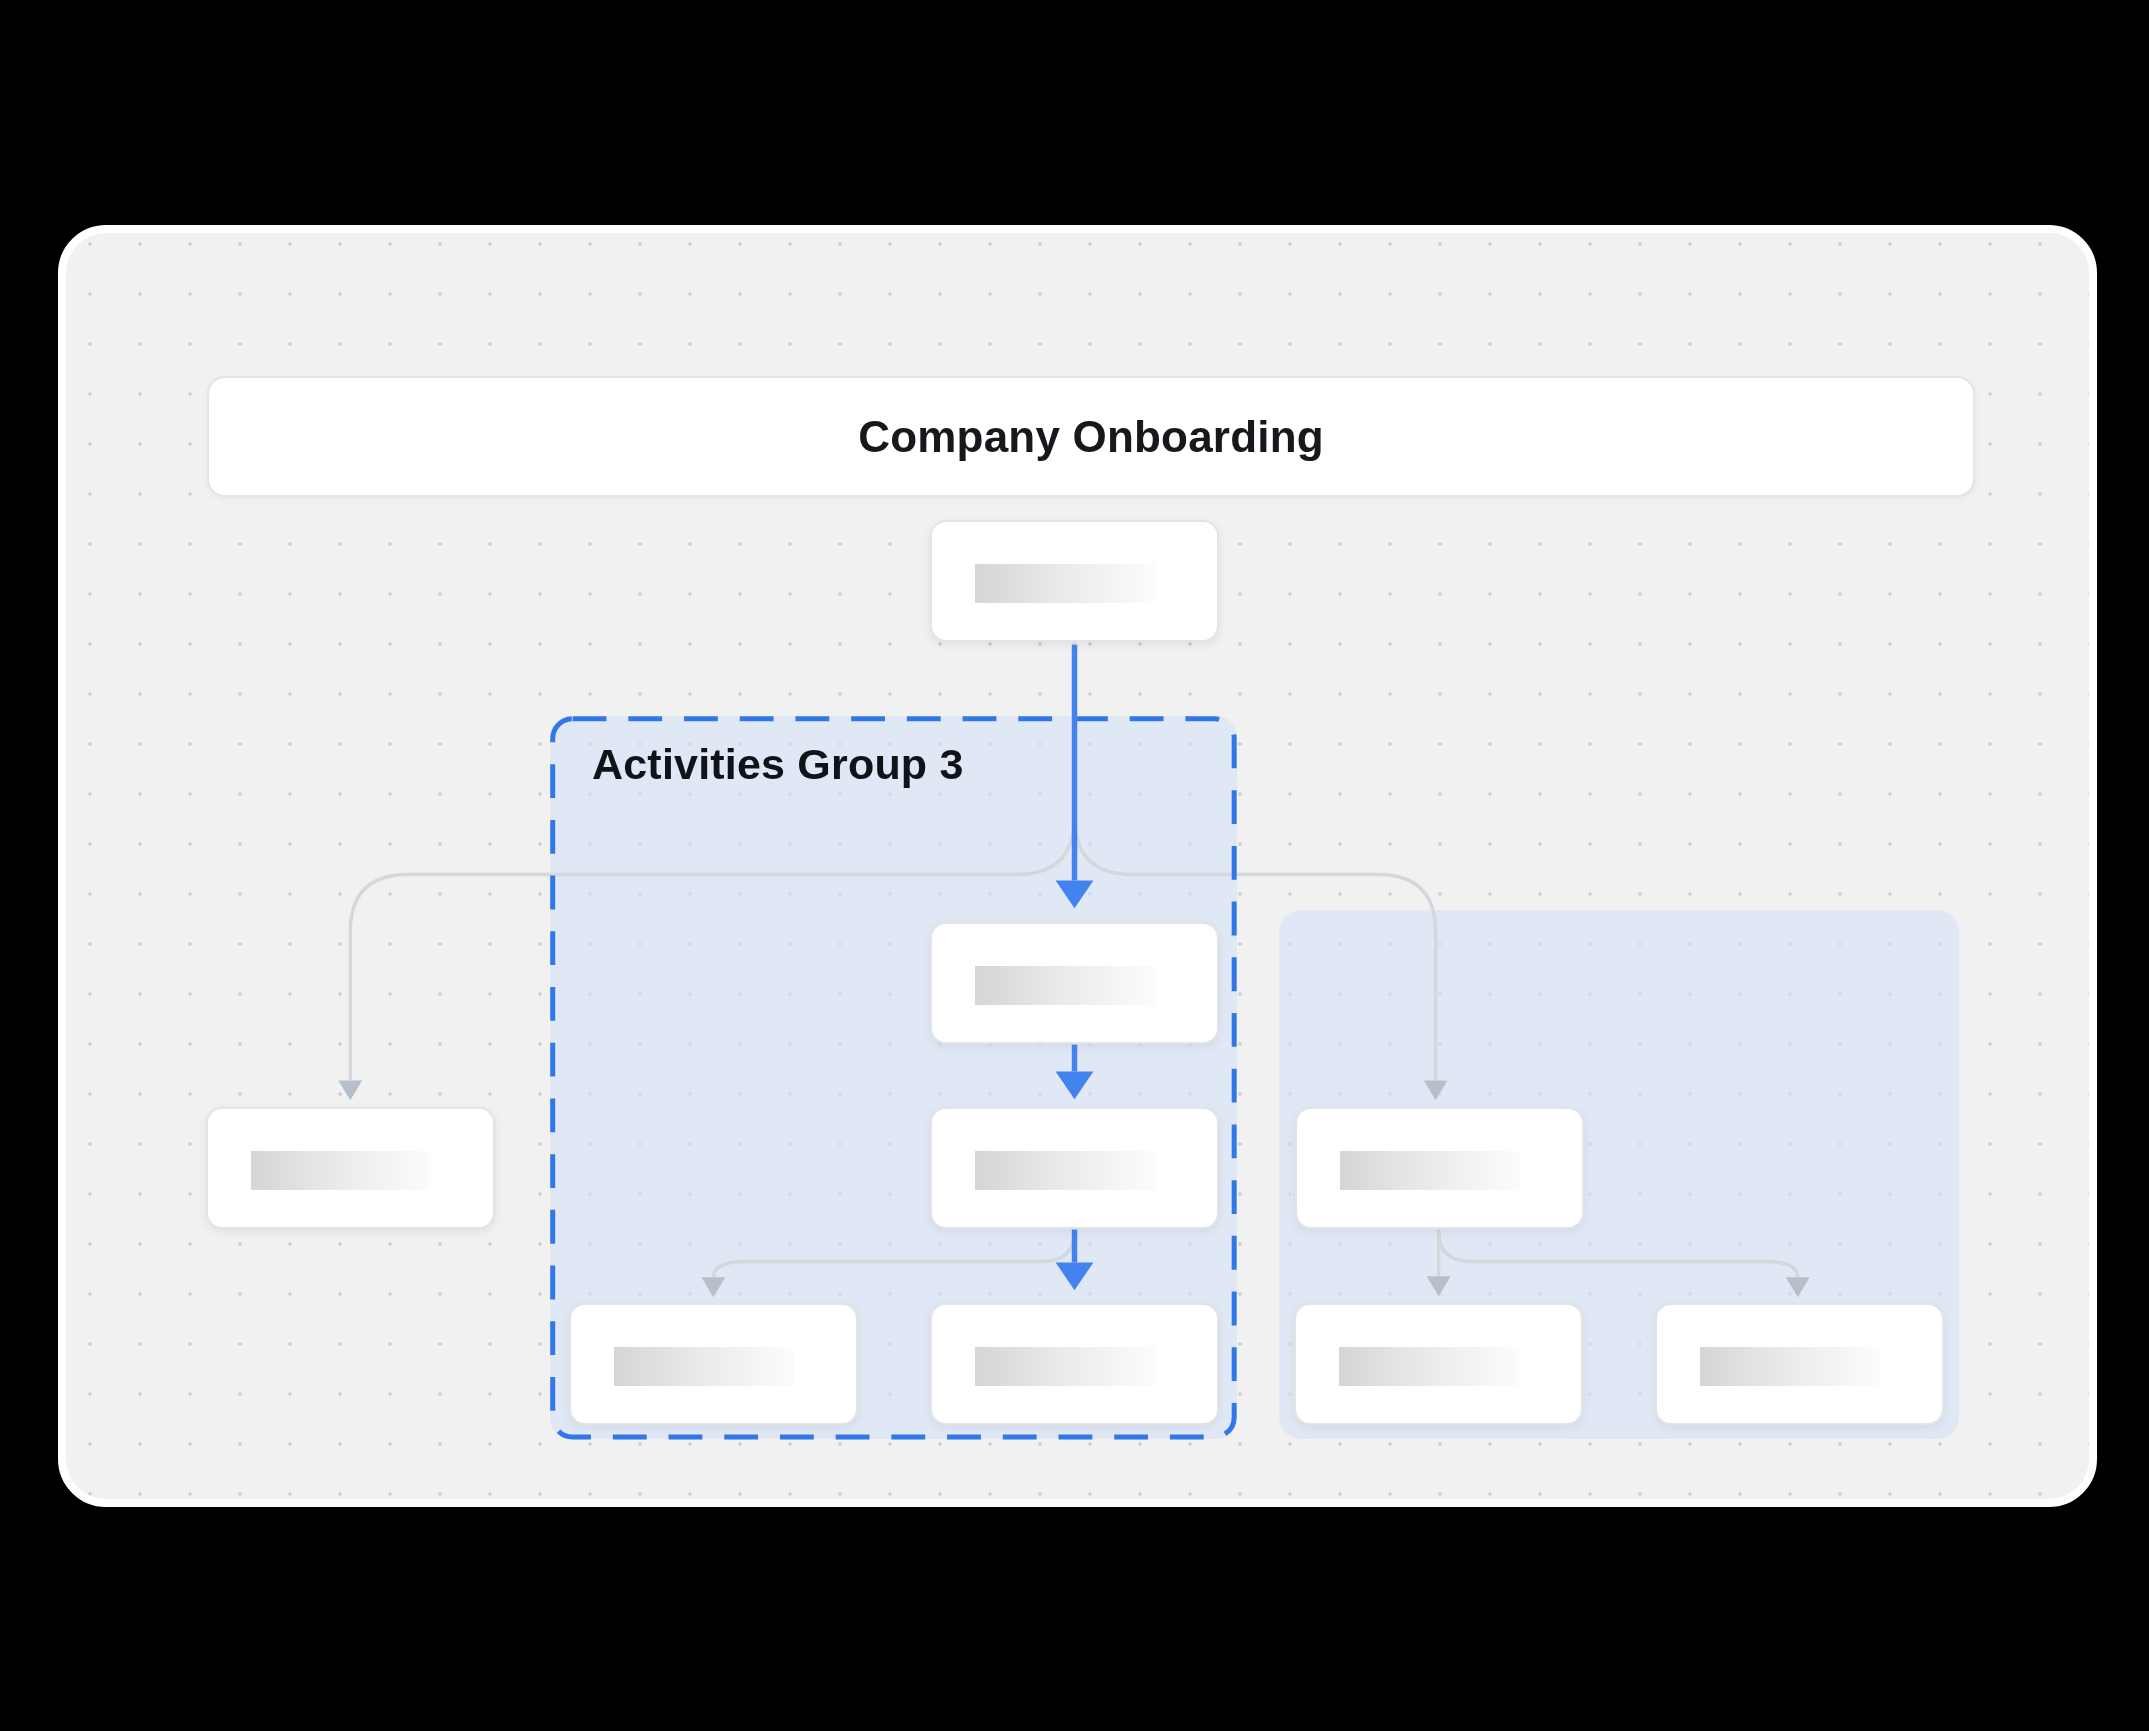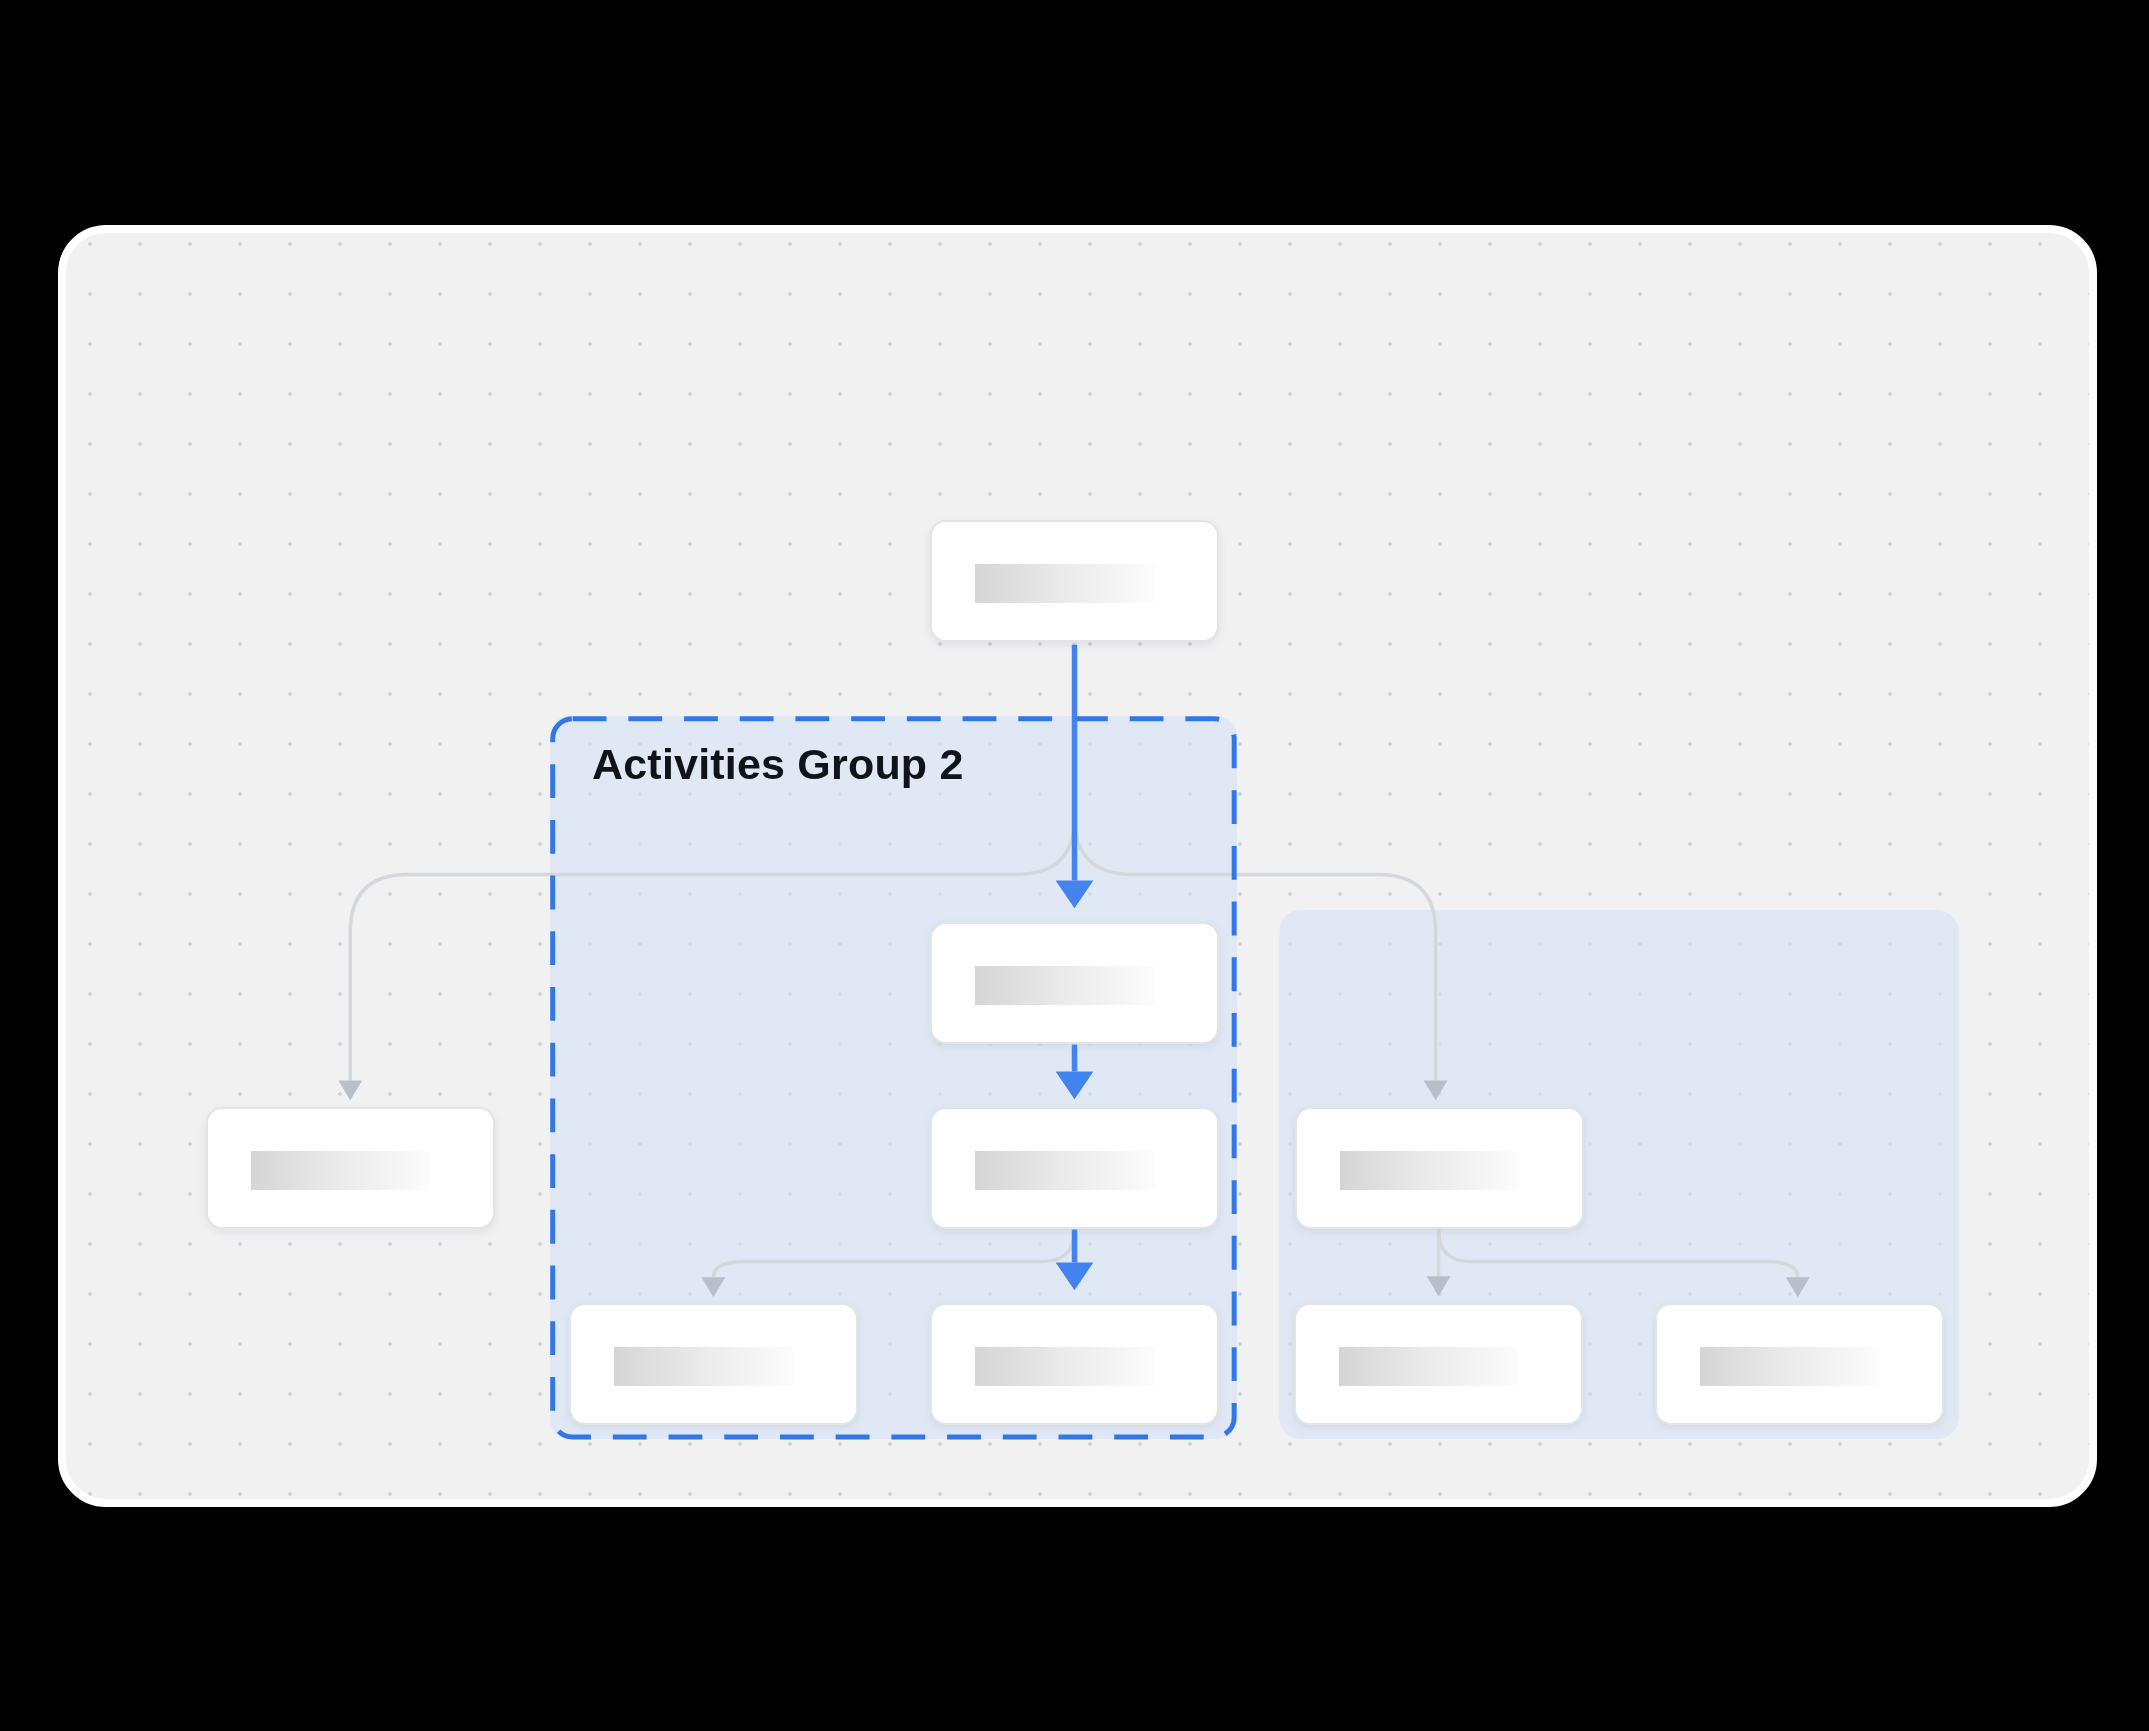--- a/index.html
+++ b/index.html
@@ -74,21 +74,21 @@
   .n-r3    {left:1655px;top:1303px;}
 </style>
 </head>
 <body>
 
 <div class="stage">
 
   <div class="canvas"></div>
 
   <div class="region group1">
-    <div class="group-label">Activities Group 2</div>
+    <div class="group-label">Activities Group 3</div>
   </div>
   <div class="region group2"></div>
 
   <svg class="edges" width="2149" height="1731" viewBox="0 0 2160 1740">
 
     <g>
       <path class="edge-gray" d="M1080 646 V821 Q1080 879 1022 879 H410 Q352 879 352 937 V1086"></path>
       <polygon class="head-gray" points="352,1106 340,1086 364,1086"></polygon>
     </g>
     <g>
@@ -117,20 +117,23 @@
     <g>
       <path class="edge-blue" d="M1080 1050 V1077"></path>
       <polygon class="head-blue" points="1080,1105 1061,1077 1099,1077"></polygon>
     </g>
     <g>
       <path class="edge-blue" d="M1080 1236 V1269"></path>
       <polygon class="head-blue" points="1080,1297 1061,1269 1099,1269"></polygon>
     </g>
   </svg>
 
+  <div class="title-bar">
+    <span class="title">Company Onboarding</span>
+  </div>
 
   <div class="node n-top">
     <span class="bar"></span>
   </div>
   <div class="node n-a1">
     <span class="bar"></span>
   </div>
   <div class="node n-a2">
     <span class="bar"></span>
   </div>

